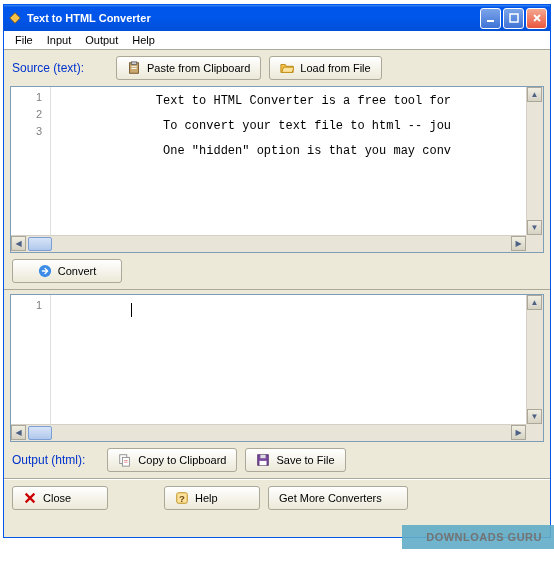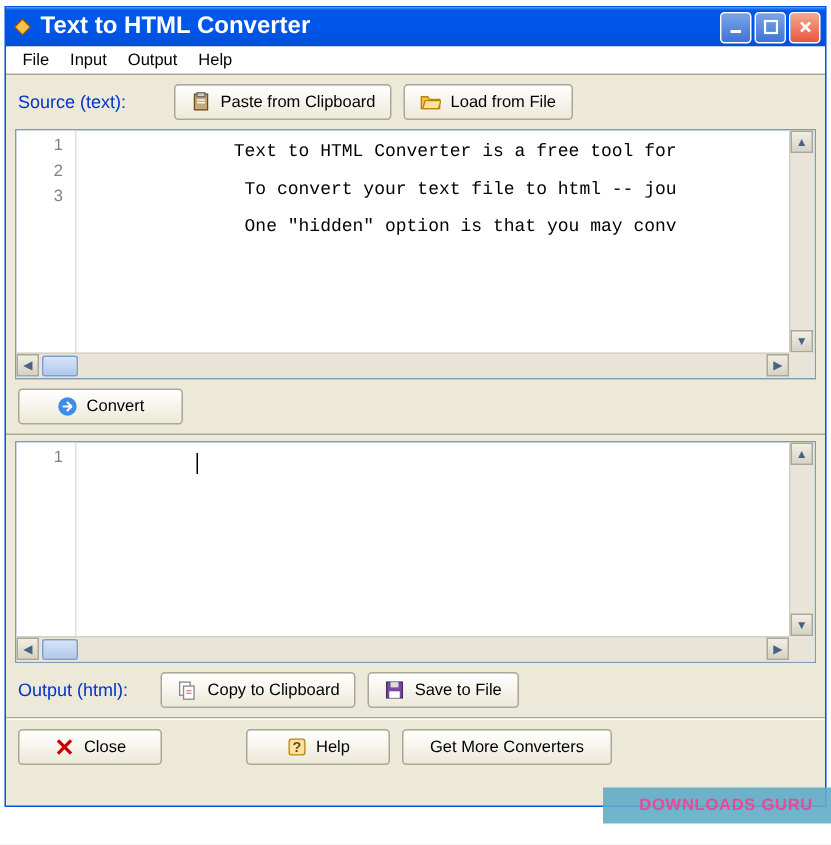--- a/index.html
+++ b/index.html
@@ -1,20 +1,20 @@
 <!DOCTYPE html>
 <html><head>
 <meta charset="utf-8">
 <style>
 *{box-sizing:border-box;margin:0;padding:0;font-family:Tahoma,Arial,sans-serif;font-size:11px}
 body{background:#fff;width:554px;height:563px;overflow:hidden;position:relative}
 .window{width:548px;height:534px;border:1px solid #0055EA;background:#ECE9D8;position:absolute;top:4px;left:3px}
 .titlebar{height:26px;background:linear-gradient(to bottom,#3F8CF3 0%,#0055EA 8%,#0055EA 50%,#0050D8 100%);display:flex;align-items:center;padding:0 3px;color:#fff}
 .titlebar .ico{width:16px;height:16px;margin-right:4px;display:flex;align-items:center;justify-content:center}
-.titlebar .title{font-weight:bold;flex:1;font-size:16px}
+.titlebar .title{font-weight:bold;flex:1;font-size:11px}
 .winbtn{width:21px;height:21px;margin-left:2px;border:1px solid #fff;border-radius:3px;display:flex;align-items:center;justify-content:center;font-weight:bold;font-family:Arial}
 .winbtn.min,.winbtn.max{background:linear-gradient(to bottom,#7BA4E8,#3F73D6)}
 .winbtn.close{background:linear-gradient(to bottom,#F5A890,#E8563F);color:#fff}
 .menubar{height:19px;background:#ffffff;display:flex;align-items:center;padding:0 4px;border-bottom:1px solid #ACA899}
 .menubar span{padding:2px 7px;cursor:default}
 .section-row{display:flex;align-items:center;padding:6px 8px;gap:8px}
 .blue-label{color:#0033CC;font-size:12px}
 .btn{height:24px;background:linear-gradient(to bottom,#fff,#ECE9D8);border:1px solid #ACA899;border-radius:3px;display:flex;align-items:center;padding:0 10px;gap:6px;cursor:default;font-size:11px}
 .editor-frame{margin:0 6px;border:1px solid #7F9DB9;background:#fff;position:relative}
 .editor{display:flex;height:100%;overflow:hidden}
@@ -24,23 +24,23 @@
 .vsb .arrow,.hsb .arrow{background:linear-gradient(to bottom,#F1EFE2,#D6D3C5);border:1px solid #ACA899;display:flex;align-items:center;justify-content:center;width:15px;height:15px;font-size:8px;color:#4D6185}
 .vsb .up{position:absolute;top:0;left:0}
 .vsb .down{position:absolute;bottom:0;left:0}
 .hsb{position:absolute;left:0;right:0;bottom:0;height:17px;background:#E8E5D8;border-top:1px solid #D4D0C8}
 .hsb .left{position:absolute;left:0;top:0}
 .hsb .right{position:absolute;right:17px;top:0}
 .hsb .thumb{position:absolute;left:17px;top:1px;width:24px;height:14px;background:linear-gradient(to bottom,#D8E4F8,#B0C8EC);border:1px solid #7C9FD3;border-radius:2px}
 .hsb .corner{position:absolute;right:0;bottom:0;width:17px;height:17px;background:#E8E5D8}
 .convert-row{padding:6px 8px;border-bottom:1px solid #ACA899}
 .bottom-toolbar{border-top:1px solid #fff;padding:6px 8px;display:flex;gap:8px}
-.bottom-toolbar .btn{flex:0 0 auto;min-width:80px;justify-content:center}
+.bottom-toolbar .btn{flex:0 0 auto;min-width:80px;}
 .icon-svg{width:14px;height:14px;flex:0 0 auto}
-.watermark{position:absolute;right:0;bottom:14px;color:#ec4899;font-weight:bold;font-size:17px;letter-spacing:.5px;background:rgba(96,172,200,.9);padding:6px 12px 6px 24px;font-family:Arial Black,Arial;z-index:99;display:flex;align-items:center}
+.watermark{position:absolute;right:0;bottom:14px;color:#737373;font-weight:bold;font-size:17px;letter-spacing:.5px;background:rgba(96,172,200,.9);padding:6px 12px 6px 24px;font-family:Arial Black,Arial;z-index:99;display:flex;align-items:center}
 .cursor-caret{display:inline-block;width:1px;height:14px;background:#000;vertical-align:middle}
 </style>
 </head>
 <body>
 
 <div class="window">
 
   <div class="titlebar">
     <span class="ico">
       <svg class="icon-svg" viewBox="0 0 16 16">

